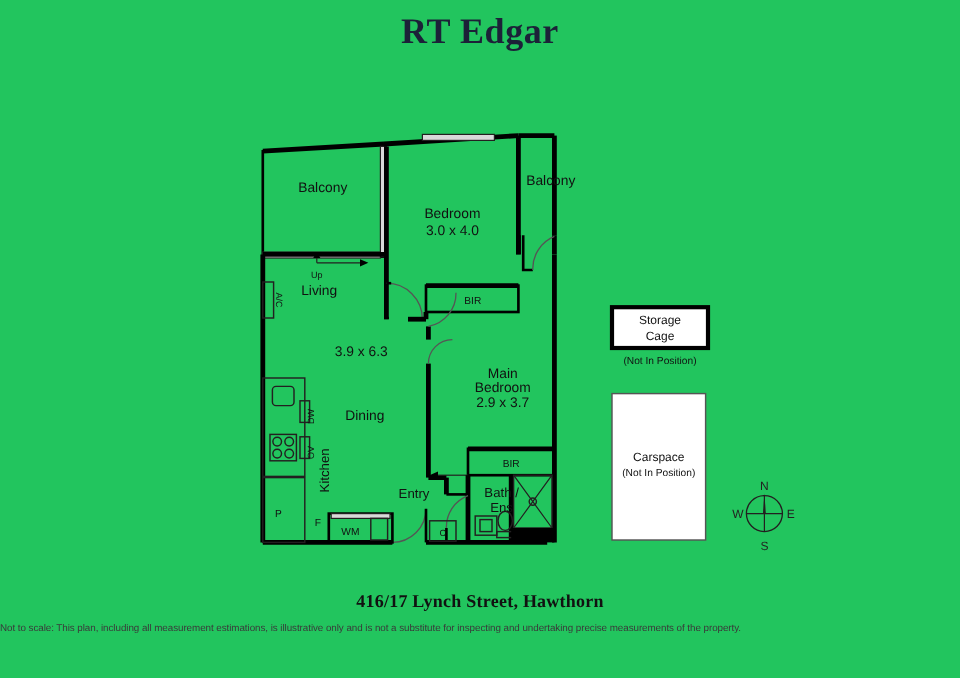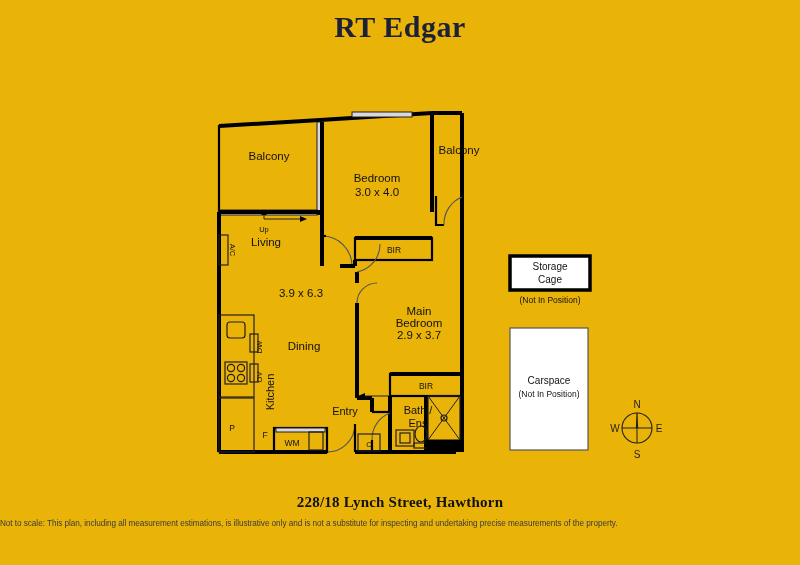--- a/index.html
+++ b/index.html
@@ -12,21 +12,21 @@
     width: 800px;
     height: 565px;
     position: relative;
     font-family: "Liberation Sans", sans-serif;
     overflow: hidden;
   }
   #page {
     position: absolute;
     left: 0; top: 0;
     width: 800px; height: 565px;
-    background: #eab308;
+    background: #22c55e;
   }
   
   #brand {
     position: absolute;
     left: 0; top: 10px;
     width: 800px;
     text-align: center;
     font-family: "Liberation Serif", serif;
     font-size: 30px;
     font-weight: 700;
@@ -285,16 +285,16 @@
         <path d="M635.8 428 L637 411 L638.2 428 Z" fill="#231f20" stroke="none"></path>
         <text class="complabel" x="637" y="408">N</text>
         <text class="complabel" x="659" y="432">E</text>
         <text class="complabel" x="637" y="458">S</text>
         <text class="complabel" x="615" y="432">W</text>
       </g>
 
     </svg>
   </div>
 
-  <div id="address">228/18 Lynch Street, Hawthorn</div>
+  <div id="address">416/17 Lynch Street, Hawthorn</div>
   <div id="disclaimer">Not to scale: This plan, including all measurement estimations, is illustrative only and is not a substitute for inspecting and undertaking precise measurements of the property.</div>
 
 </div>
 
 </body></html>

